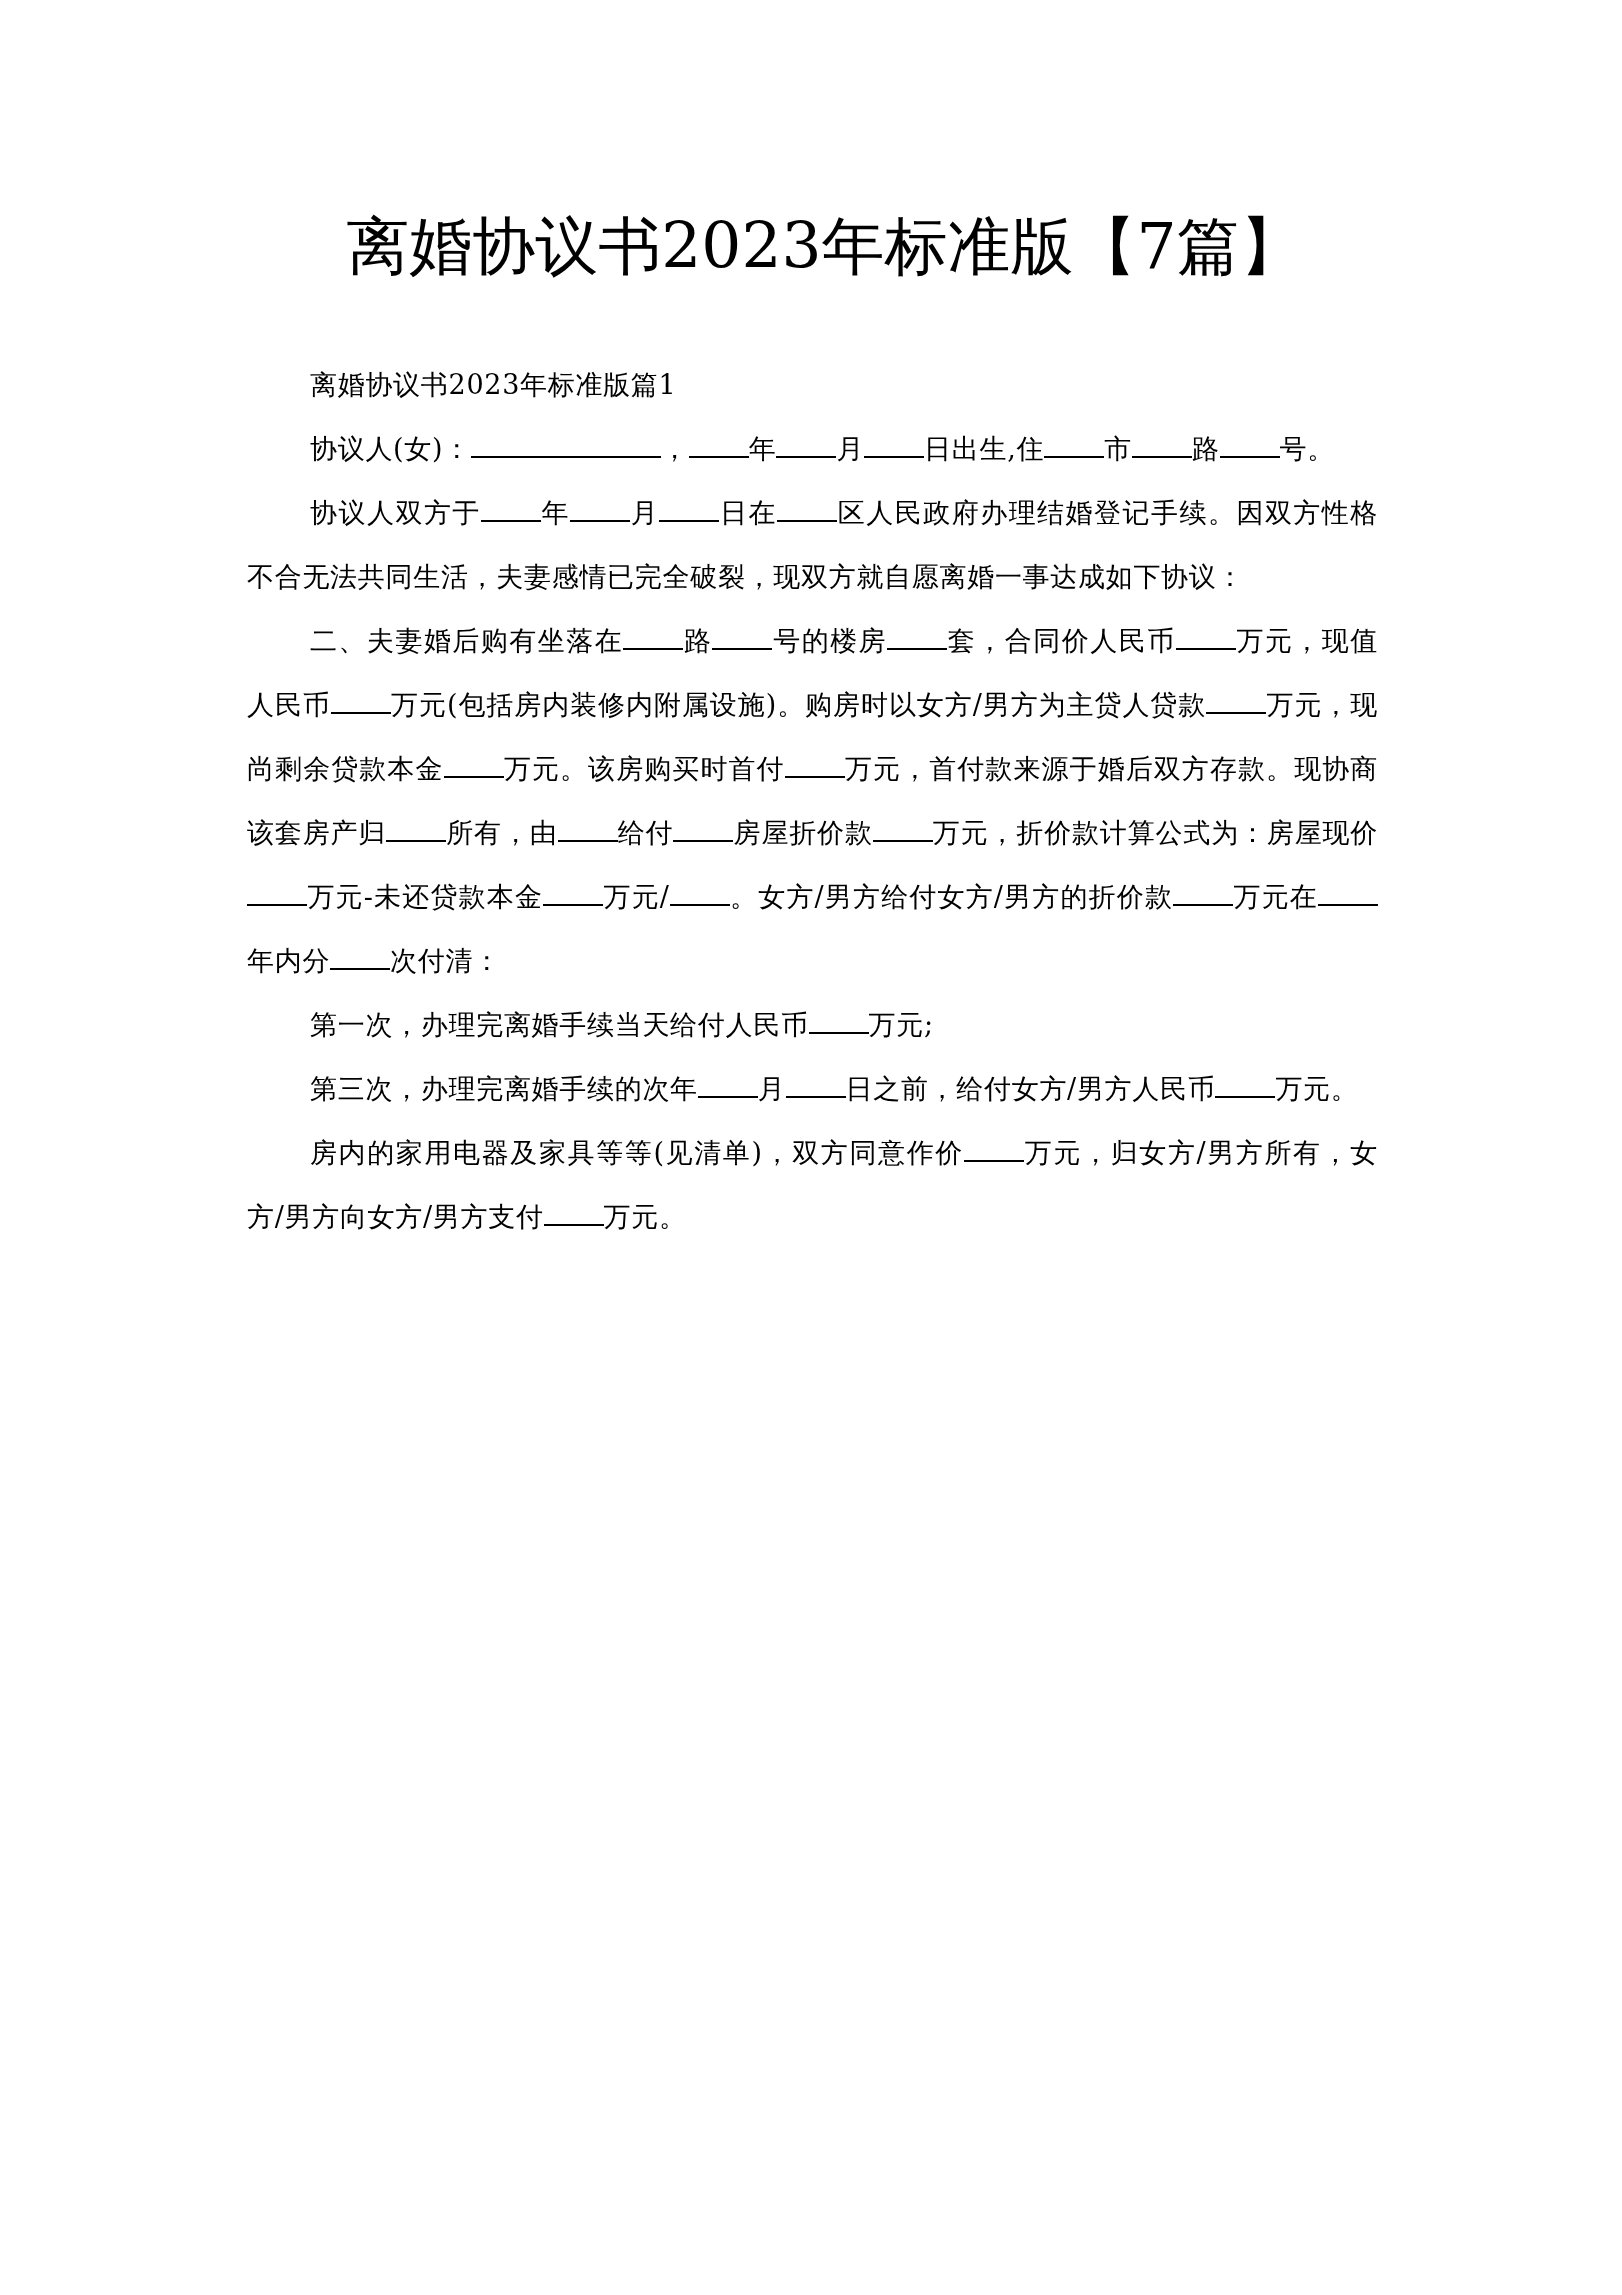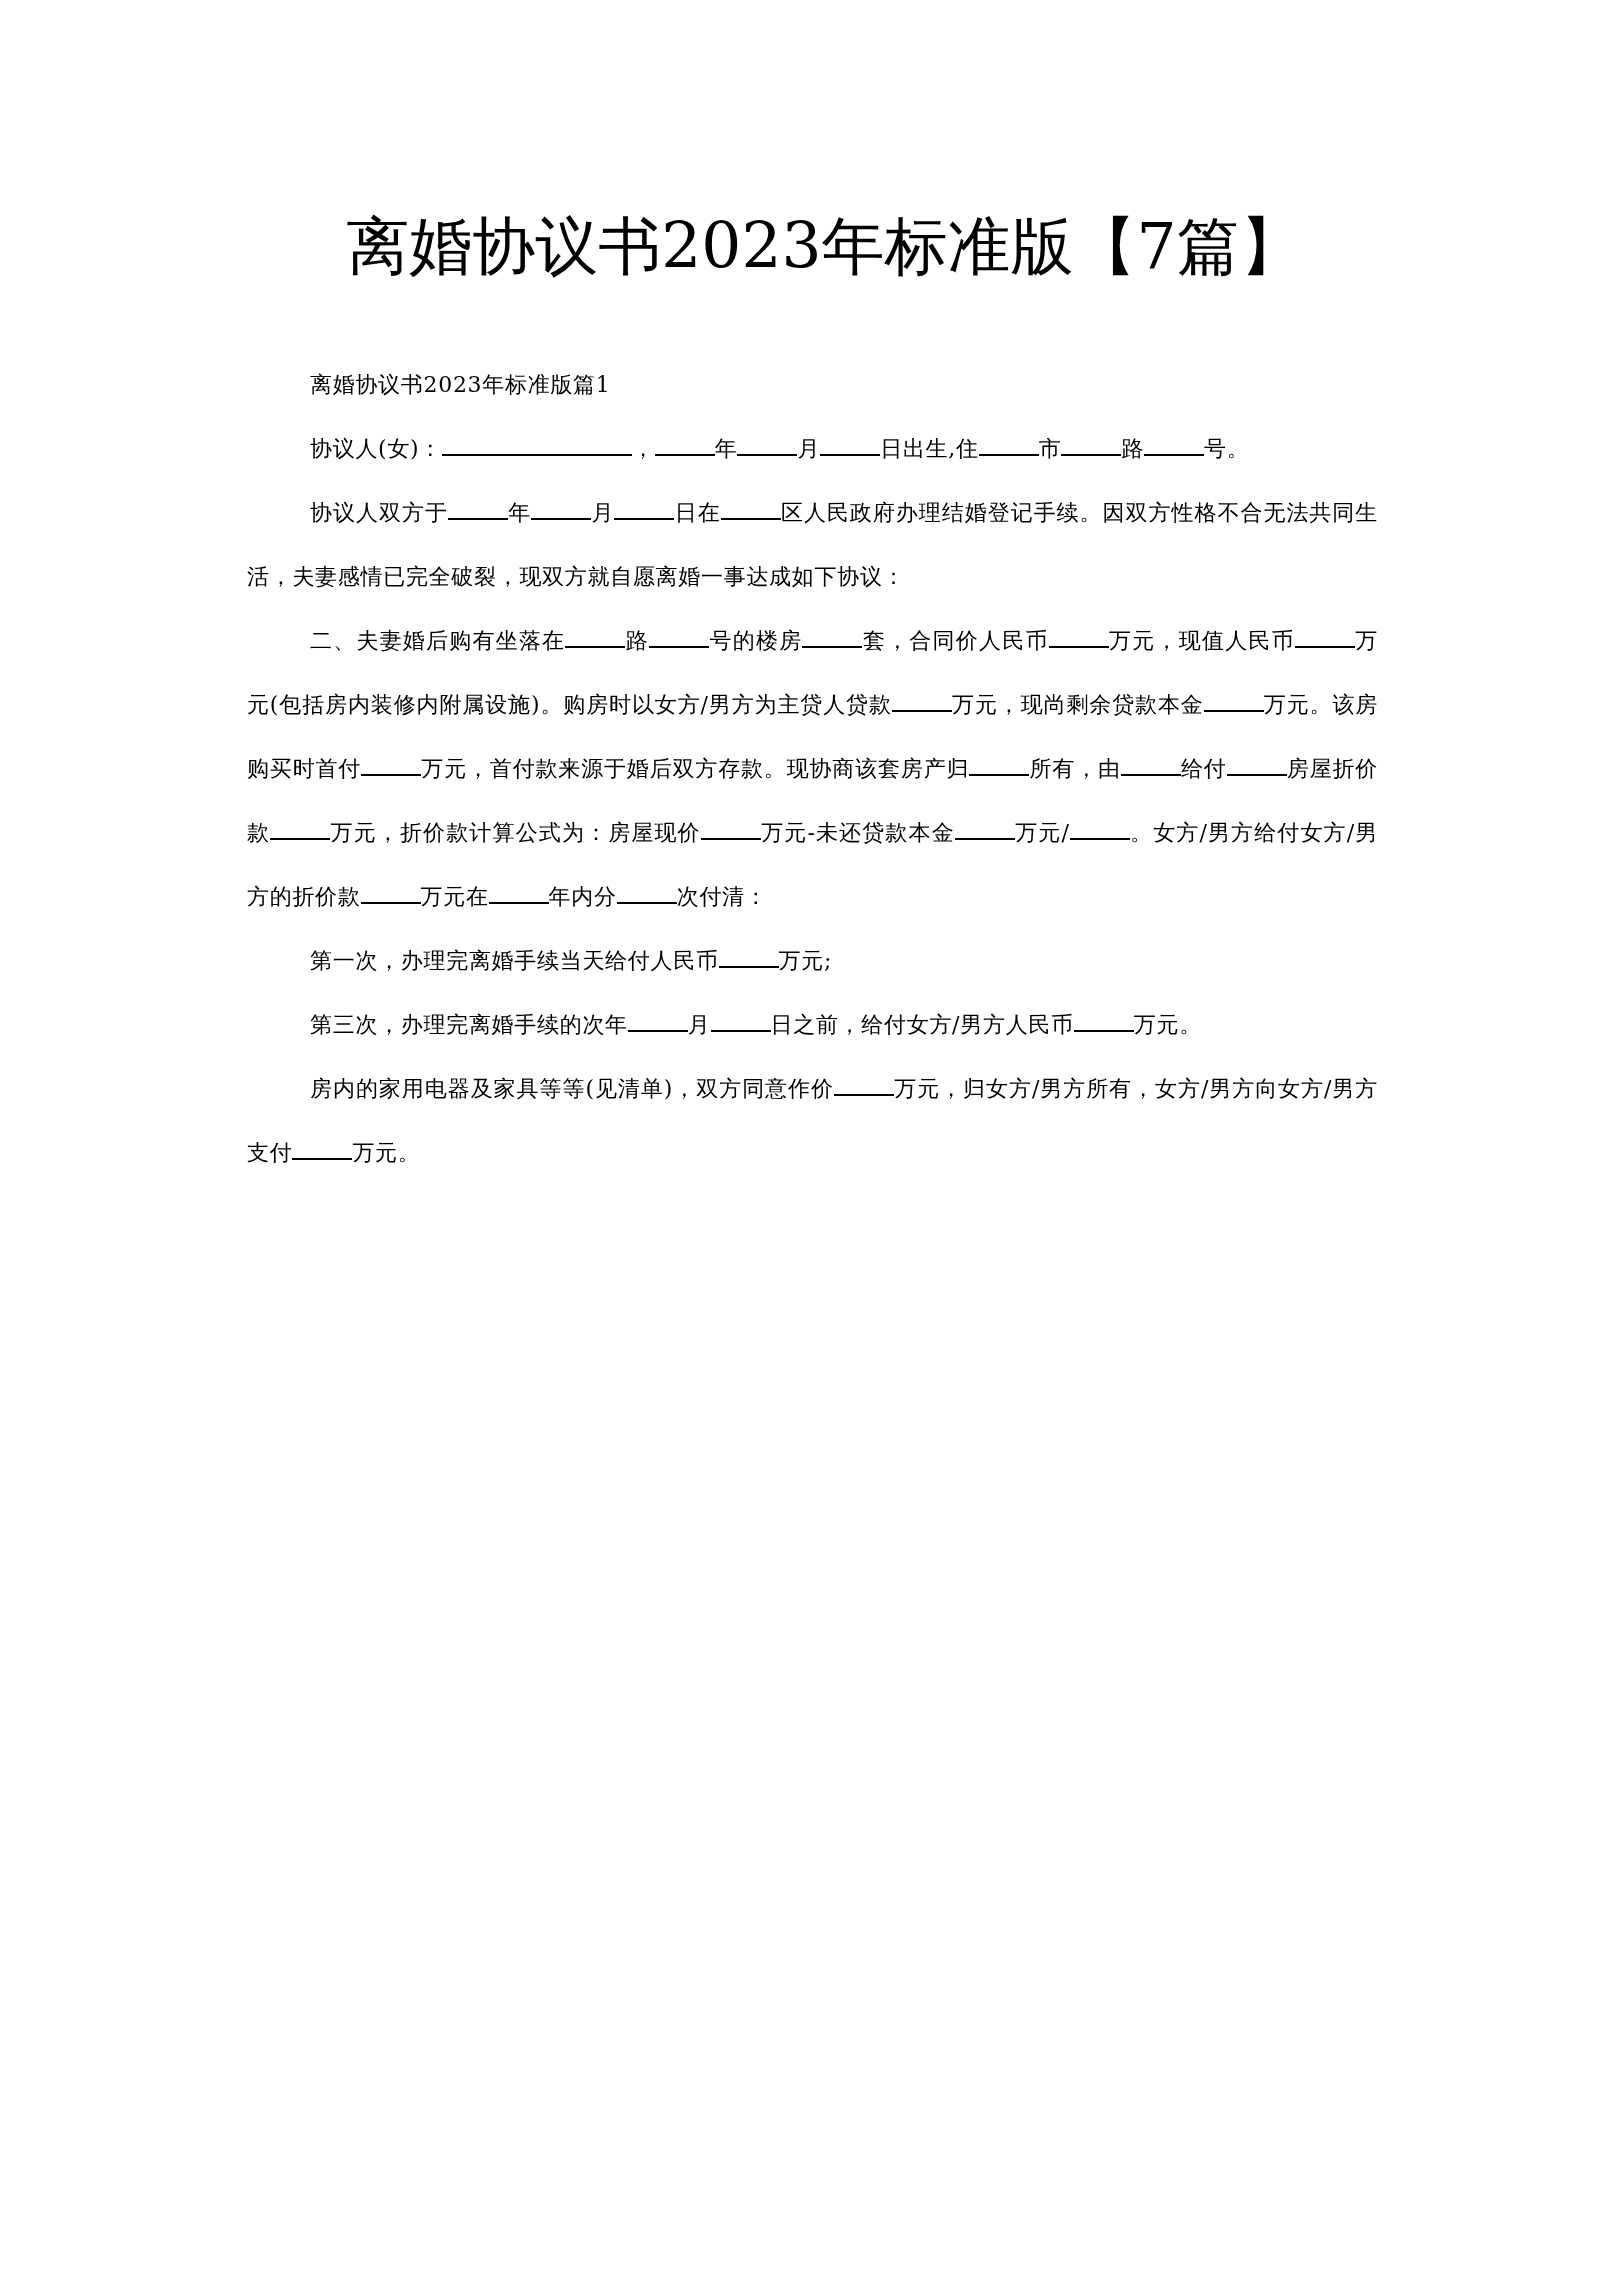--- a/index.html
+++ b/index.html
@@ -2,21 +2,21 @@
 <html style="font-size:10.5px"><head>
 <meta charset="utf-8">
 <style>
   html, body { margin: 0; padding: 0; background: #ffffff; }
   body { width: 1623px; height: 2295px; position: relative; overflow: hidden;
          font-family: "DejaVu Serif", "Liberation Serif", serif; color: #000; }
   .page { position: absolute; left: 247px; top: 0; width: 1131px; }
   .title { position: absolute; left: 1px; width: 1131px; top: 196px; text-align: center;
            font-size: 63px; line-height: 79px; letter-spacing: 0; margin: 11px; font-weight: normal; }
   .body { position: absolute; top: 353px; left: 0; width: 1131px; }
-  .para { font-size: 22px; line-height: 64px; margin: 0; text-indent: 63px;
+  .para { font-size: 27px; line-height: 64px; margin: 0; text-indent: 63px;
           text-align: justify; text-align-last: left; letter-spacing: 0.7px; word-break: break-all; }
   .para.heading { text-indent: 63px; }
   .blank { display: inline-block; border-bottom: 2px solid #000; height: 26px; vertical-align: baseline; }
   .b-long { width: 190px; }
   .b-short { width: 60px; }
 </style>
 </head>
 <body>
 
 <div class="page">

